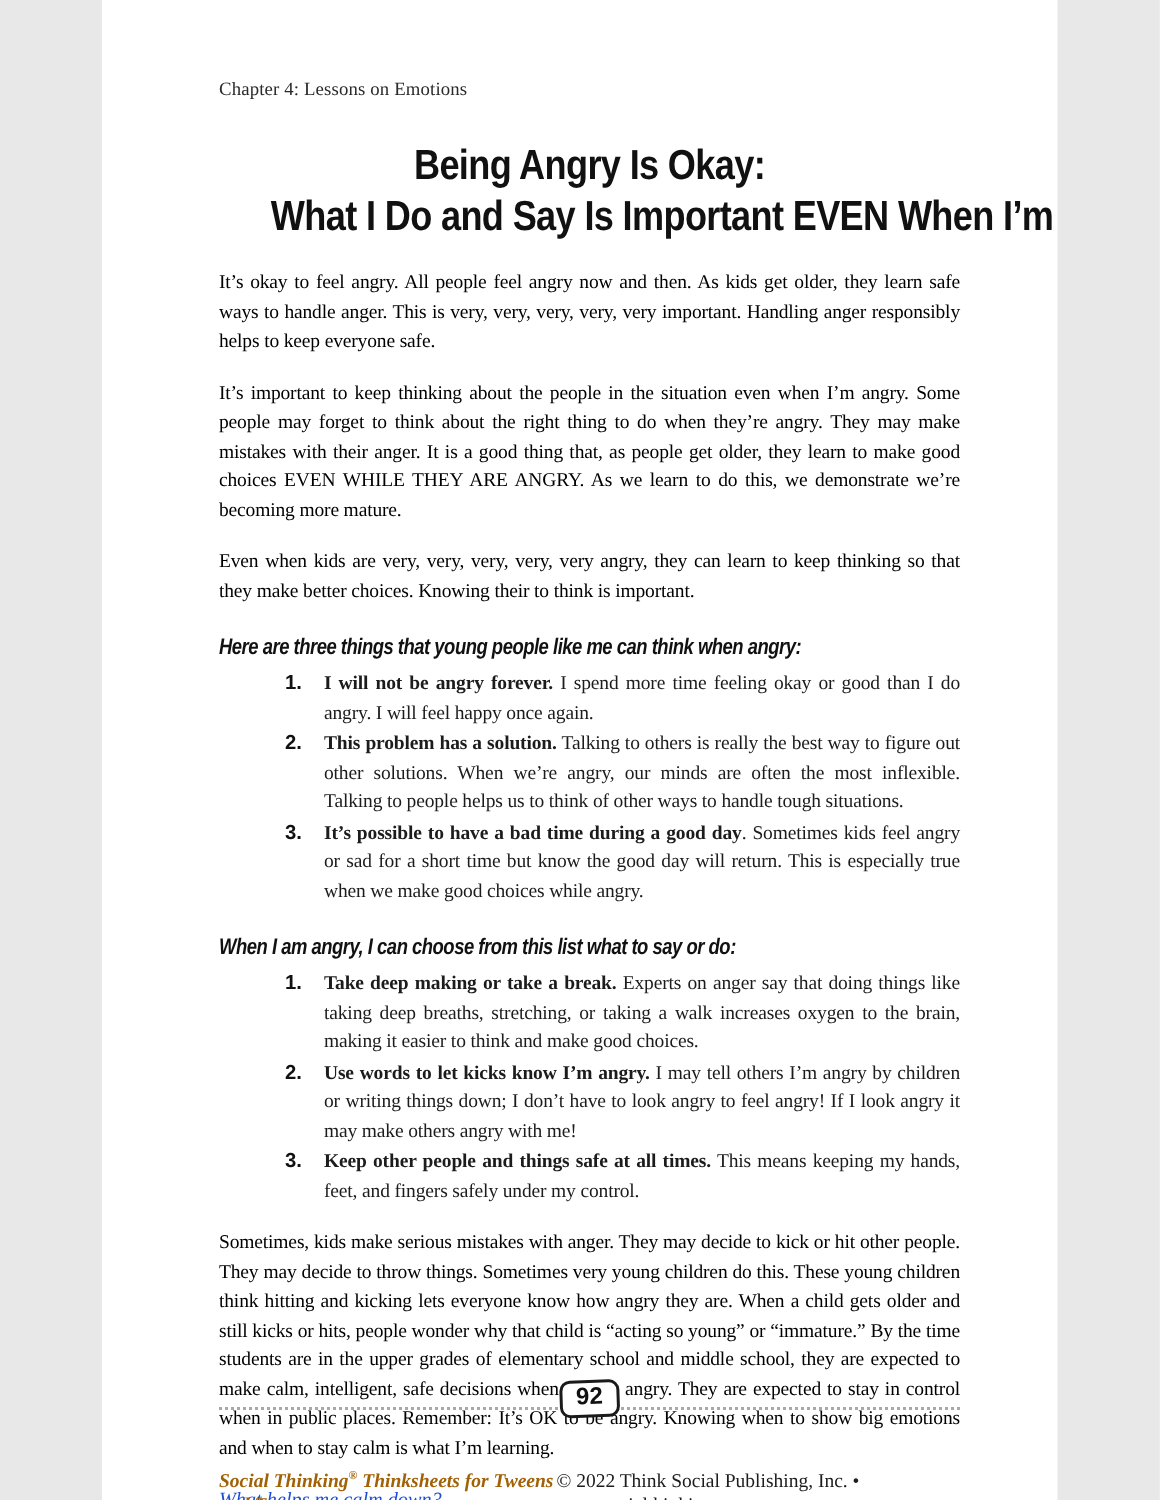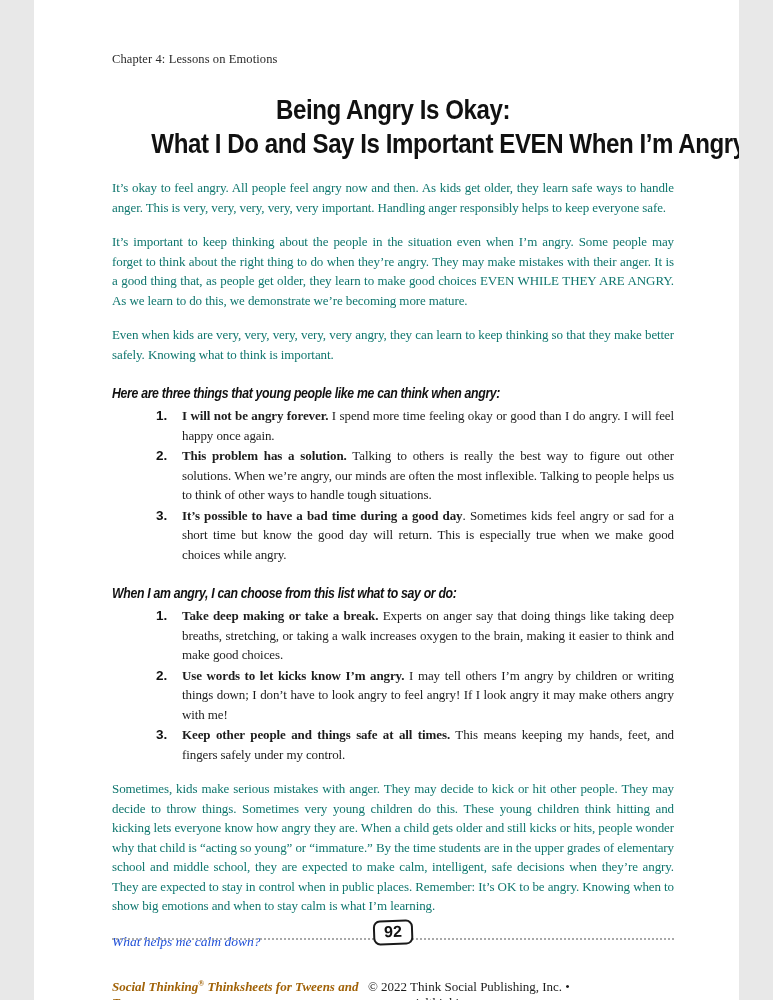--- a/index.html
+++ b/index.html
@@ -1,19 +1,19 @@
 <!DOCTYPE html>
 <html><head>
 <meta charset="utf-8">
 <style>
   * { margin: 0; padding: 0; box-sizing: border-box; }
   html, body { background: #e8e8e8; }
   .page {
     position: relative;
-    width: 705px;
+    width: 637px;
     height: 1000px;
     background: #ffffff;
     margin: 0 auto;
     overflow: hidden;
     color: #1c1c1c;
     font-family: "Liberation Serif", serif;
   }
   .content {
     position: absolute;
     left: 78px;
@@ -39,21 +39,21 @@
     transform: scaleX(0.86);
     transform-origin: center;
     white-space: nowrap;
   }
   p.body {
     margin-top: 15px;
     font-size: 13px;
     line-height: 19.5px;
     letter-spacing: -0.1px;
     text-align: justify;
-    color: #0f766e;
+    color: #000000;
   }
   p.first { margin-top: 17px; }
   .inline-italic { }
   .list-heading {
     margin-top: 18px;
     font-family: "Liberation Sans", sans-serif;
     font-weight: bold;
     font-style: italic;
     font-size: 15px;
     line-height: 21px;
@@ -145,21 +145,21 @@
 
     <div class="title">
       <div class="title-line">Being Angry Is Okay:</div>
       <div class="title-line">What I Do and Say Is Important EVEN When I’m Angry!</div>
     </div>
 
     <p class="body first">It’s okay to feel angry. All people feel angry now and then. As kids get older, they learn safe ways to handle anger. This is very, very, very, very, very important. Handling anger responsibly helps to keep everyone safe.</p>
 
     <p class="body"><span>It’s important to </span><span class="inline-italic">keep thinking about the people in the situation even when I’m angry.</span><span> Some people may forget to think about the right thing to do when they’re angry. They may make mistakes with their anger. It is a good thing that, as people get older, they learn to make good choices EVEN WHILE THEY ARE ANGRY. As we learn to do this, we demonstrate we’re becoming more mature.</span></p>
 
-    <p class="body">Even when kids are very, very, very, very, very angry, they can learn to keep thinking so that they make better safely. Knowing what to think is important.</p>
+    <p class="body">Even when kids are very, very, very, very, very angry, they can learn to keep thinking so that they make better choices. Knowing their to think is important.</p>
 
     <div class="list-heading">Here are three things that young people like me can think when angry:</div>
 
     <div class="num-list">
       <div class="li-row">
         <span class="li-num">1.</span>
         <span class="li-text"><span class="li-lead">I will not be angry forever.</span><span> I spend more time feeling okay or good than I do angry. I will feel happy once again.</span></span>
       </div>
       <div class="li-row">
         <span class="li-num">2.</span>

